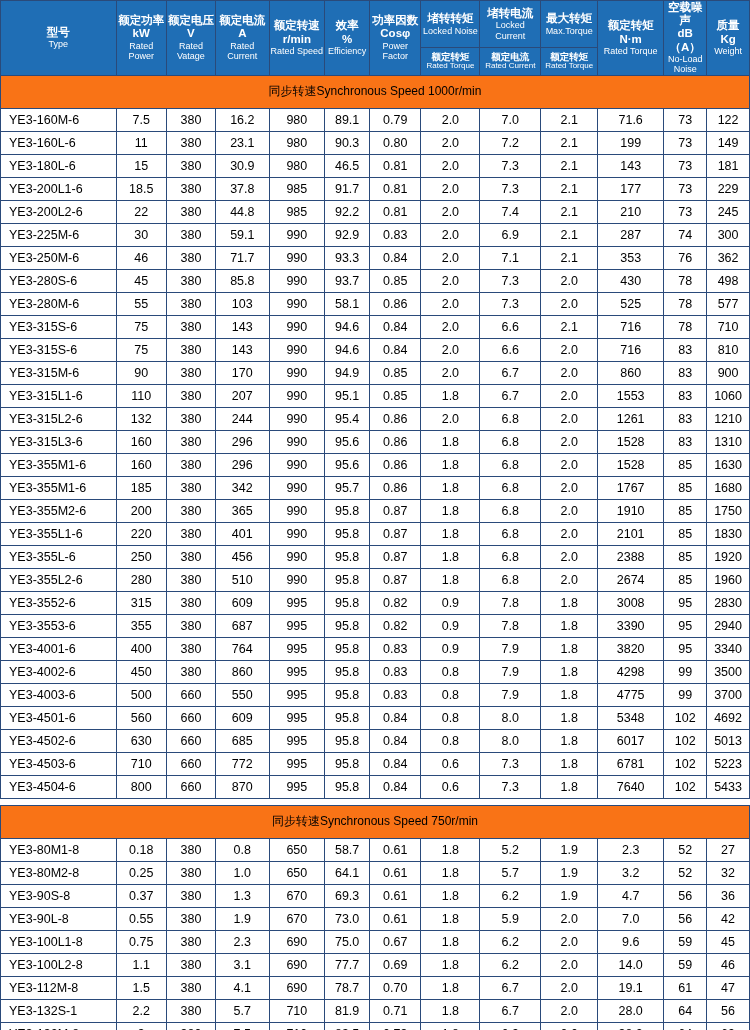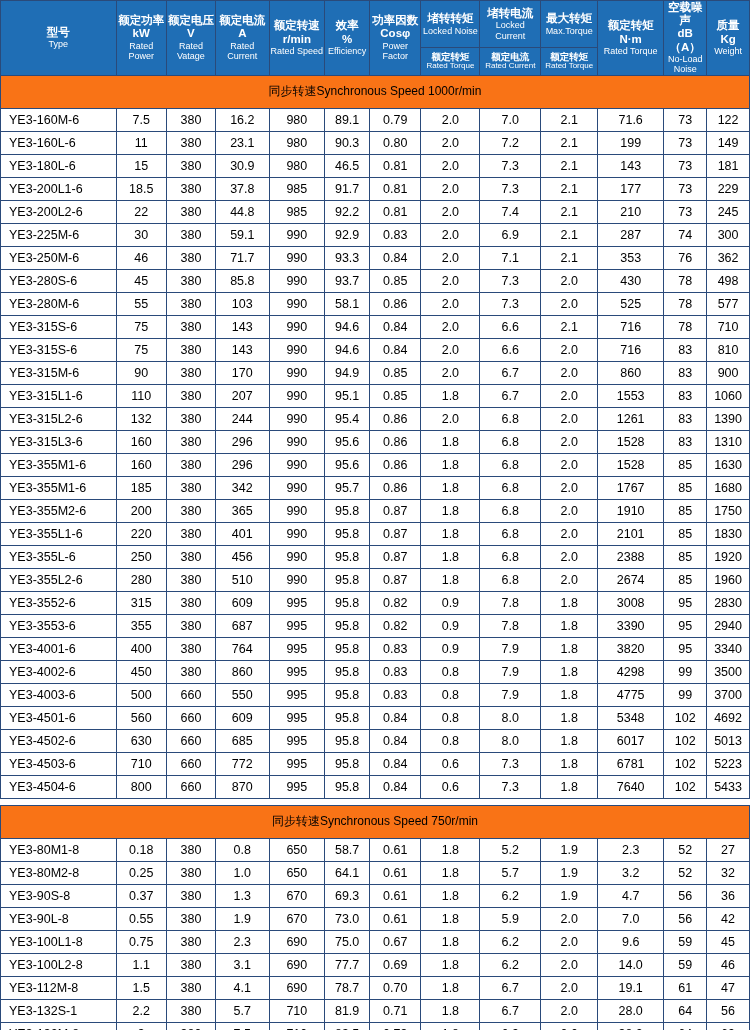--- a/index.html
+++ b/index.html
@@ -322,21 +322,21 @@
           <td>380</td>
           <td>244</td>
           <td>990</td>
           <td>95.4</td>
           <td>0.86</td>
           <td>2.0</td>
           <td>6.8</td>
           <td>2.0</td>
           <td>1261</td>
           <td>83</td>
-          <td>1390</td>
+          <td>1210</td>
         </tr>
         <tr>
           <td class="type">YE3-315L3-6</td>
           <td>160</td>
           <td>380</td>
           <td>296</td>
           <td>990</td>
           <td>95.6</td>
           <td>0.86</td>
           <td>1.8</td>

